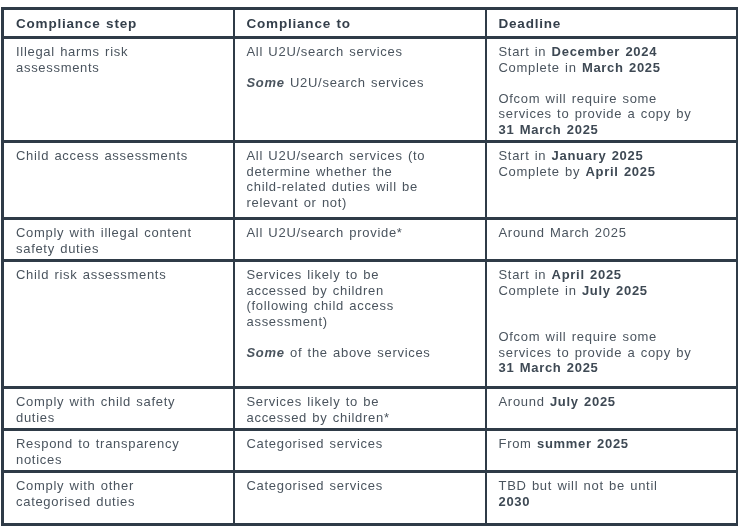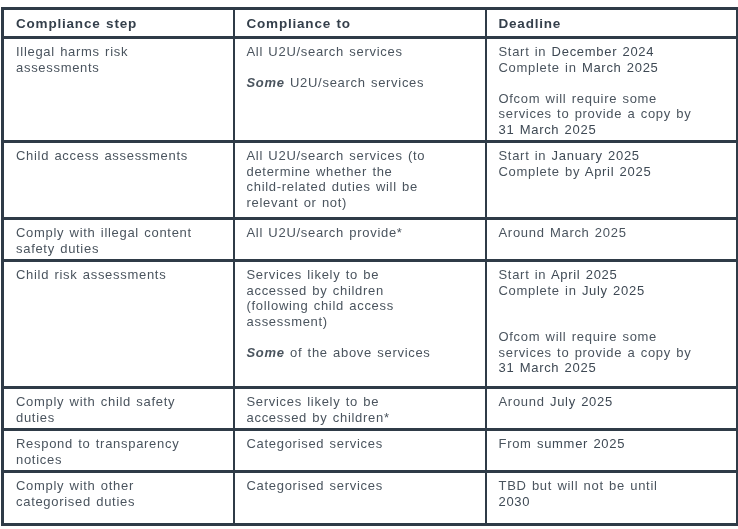--- a/index.html
+++ b/index.html
@@ -53,21 +53,21 @@
   }
   tbody tr:nth-child(1) { height: 103px; }
   tbody tr:nth-child(2) { height: 77px; }
   tbody tr:nth-child(3) { height: 37px; padding-left: 43px; }
   tbody tr:nth-child(4) { height: 127px; }
   tbody tr:nth-child(5) { height: 41px; }
   tbody tr:nth-child(6) { height: 37px; }
   tbody tr:nth-child(7) { height: 53px; }
   .line { min-height: 15.5px; }
   .line.blank { min-height: 15.5px; }
-  .b { font-weight: normal; color: var(--bold); }
+  .b { font-weight: bold; color: var(--bold); }
   .i { font-style: italic; font-weight: bold; }
 </style>
 </head>
 <body>
 
 <table class="compliance">
   <colgroup>
     <col class="c1">
       <col class="c2">
       <col class="c3">

